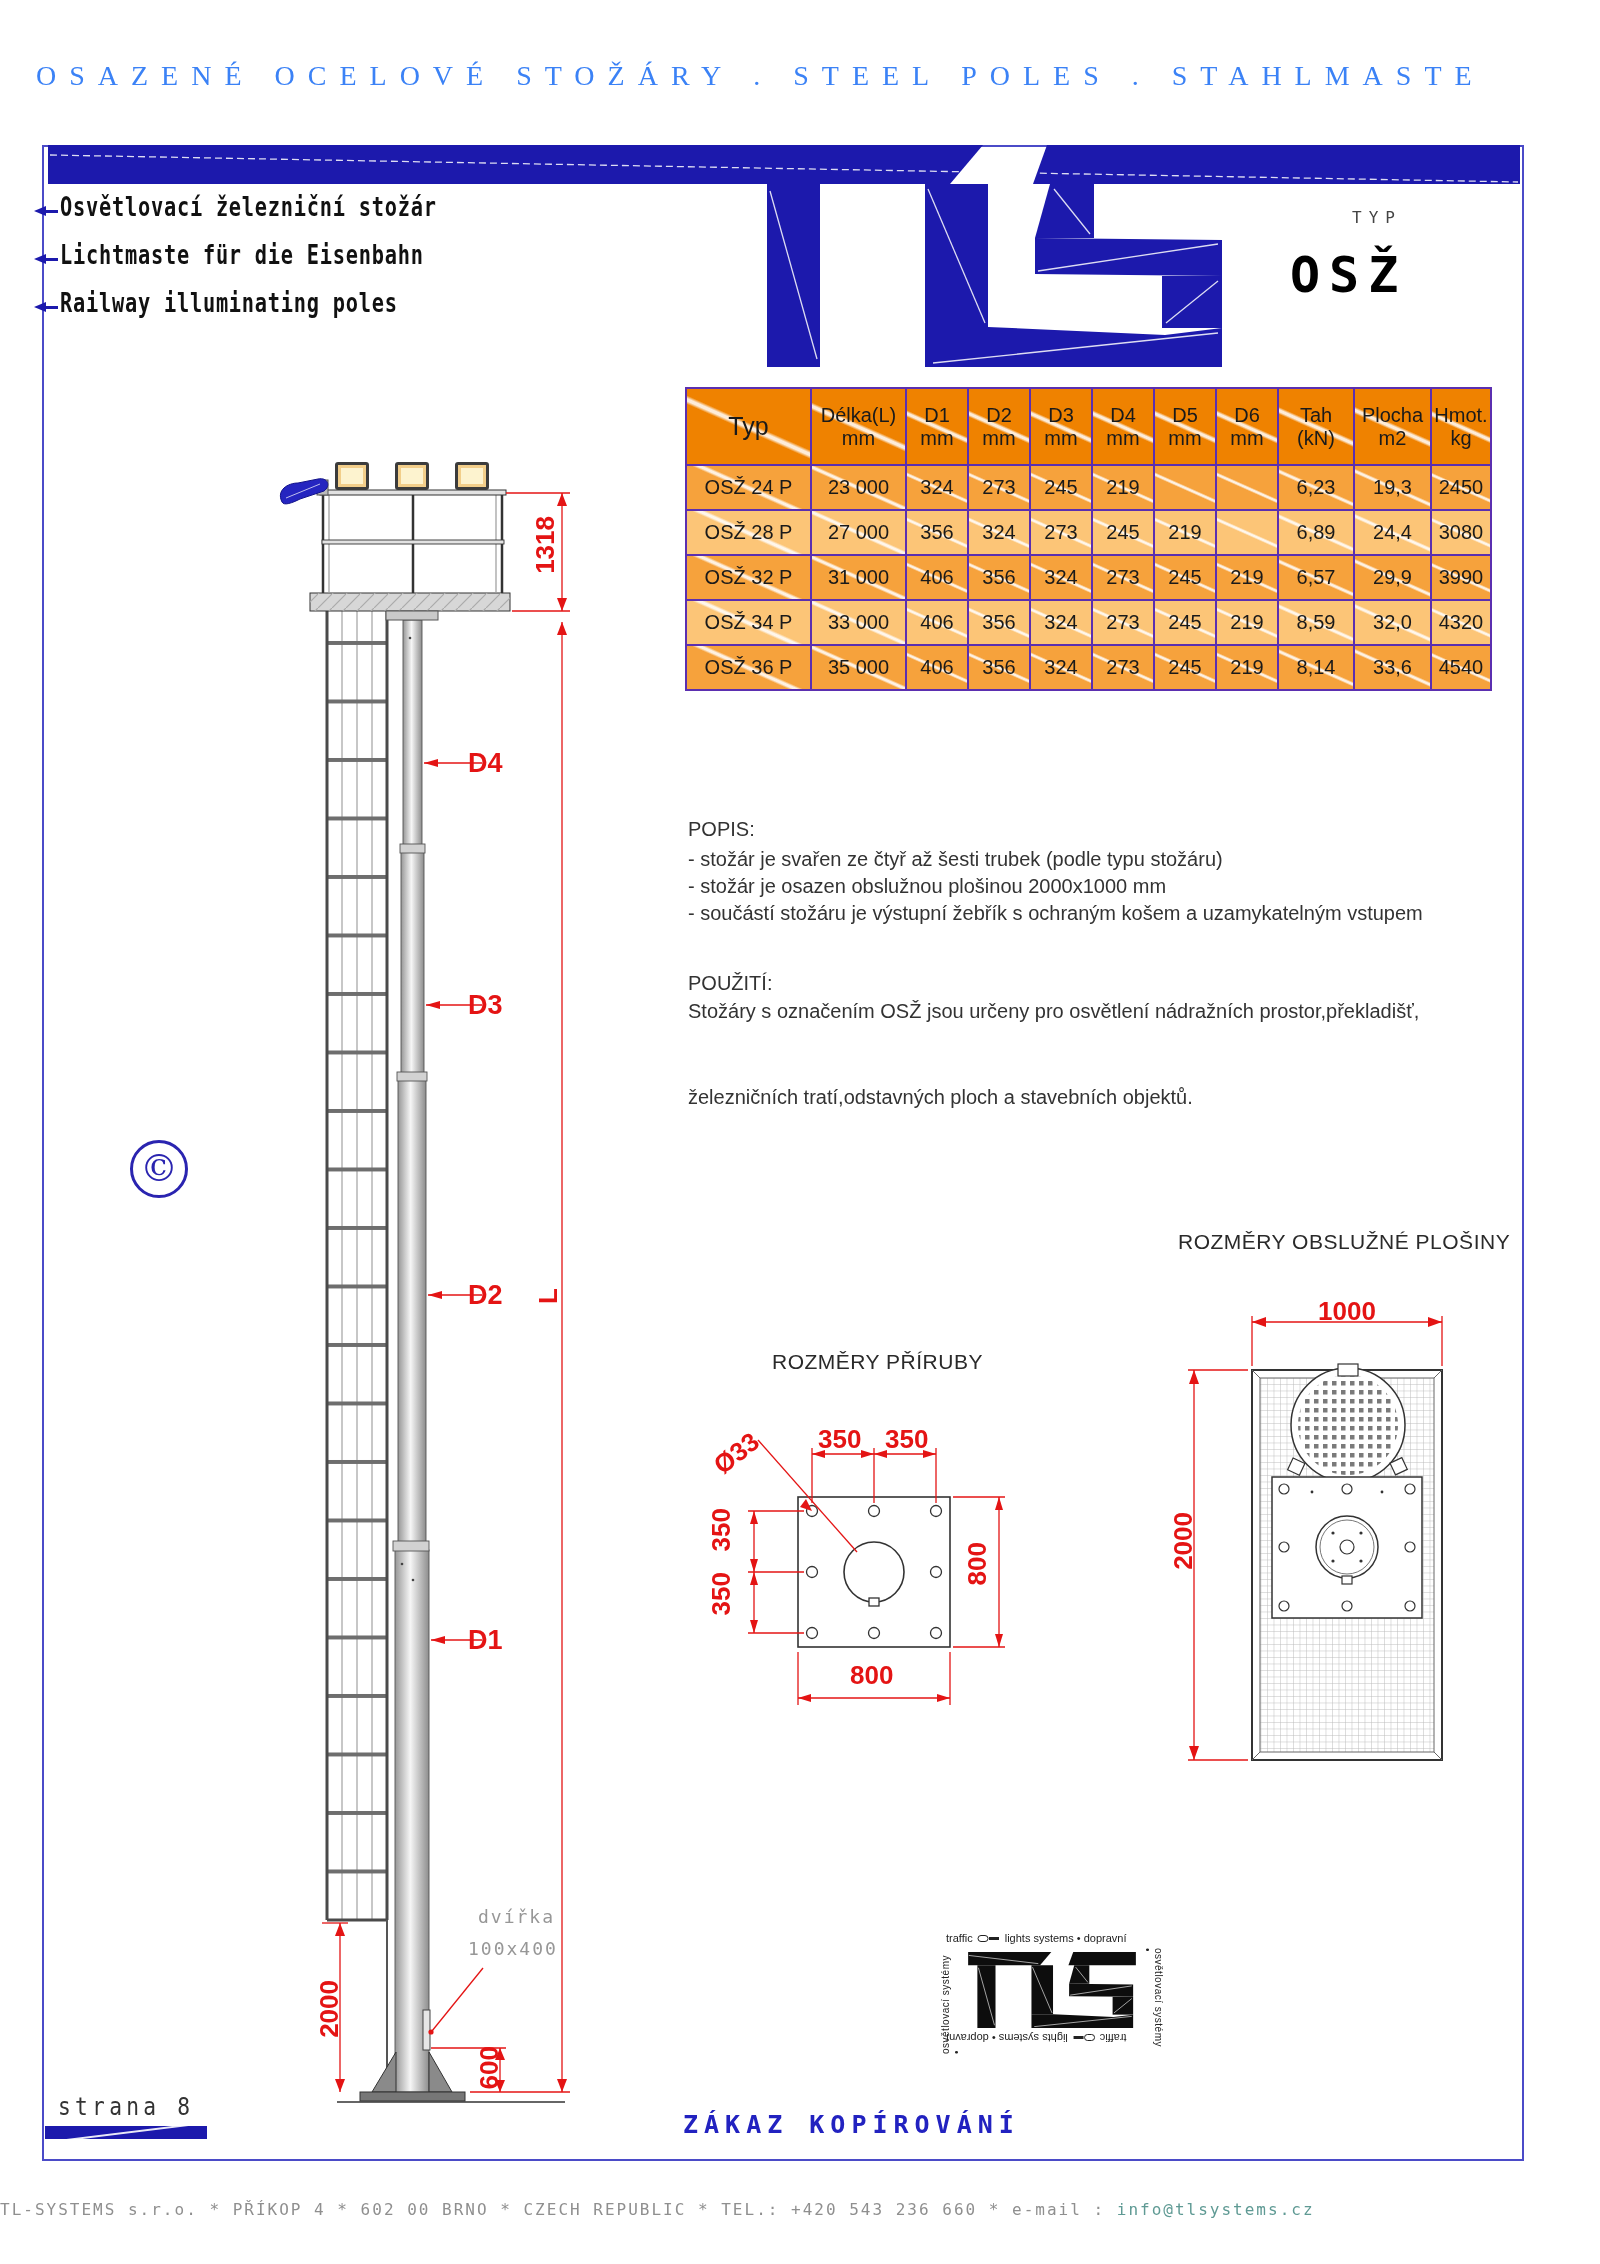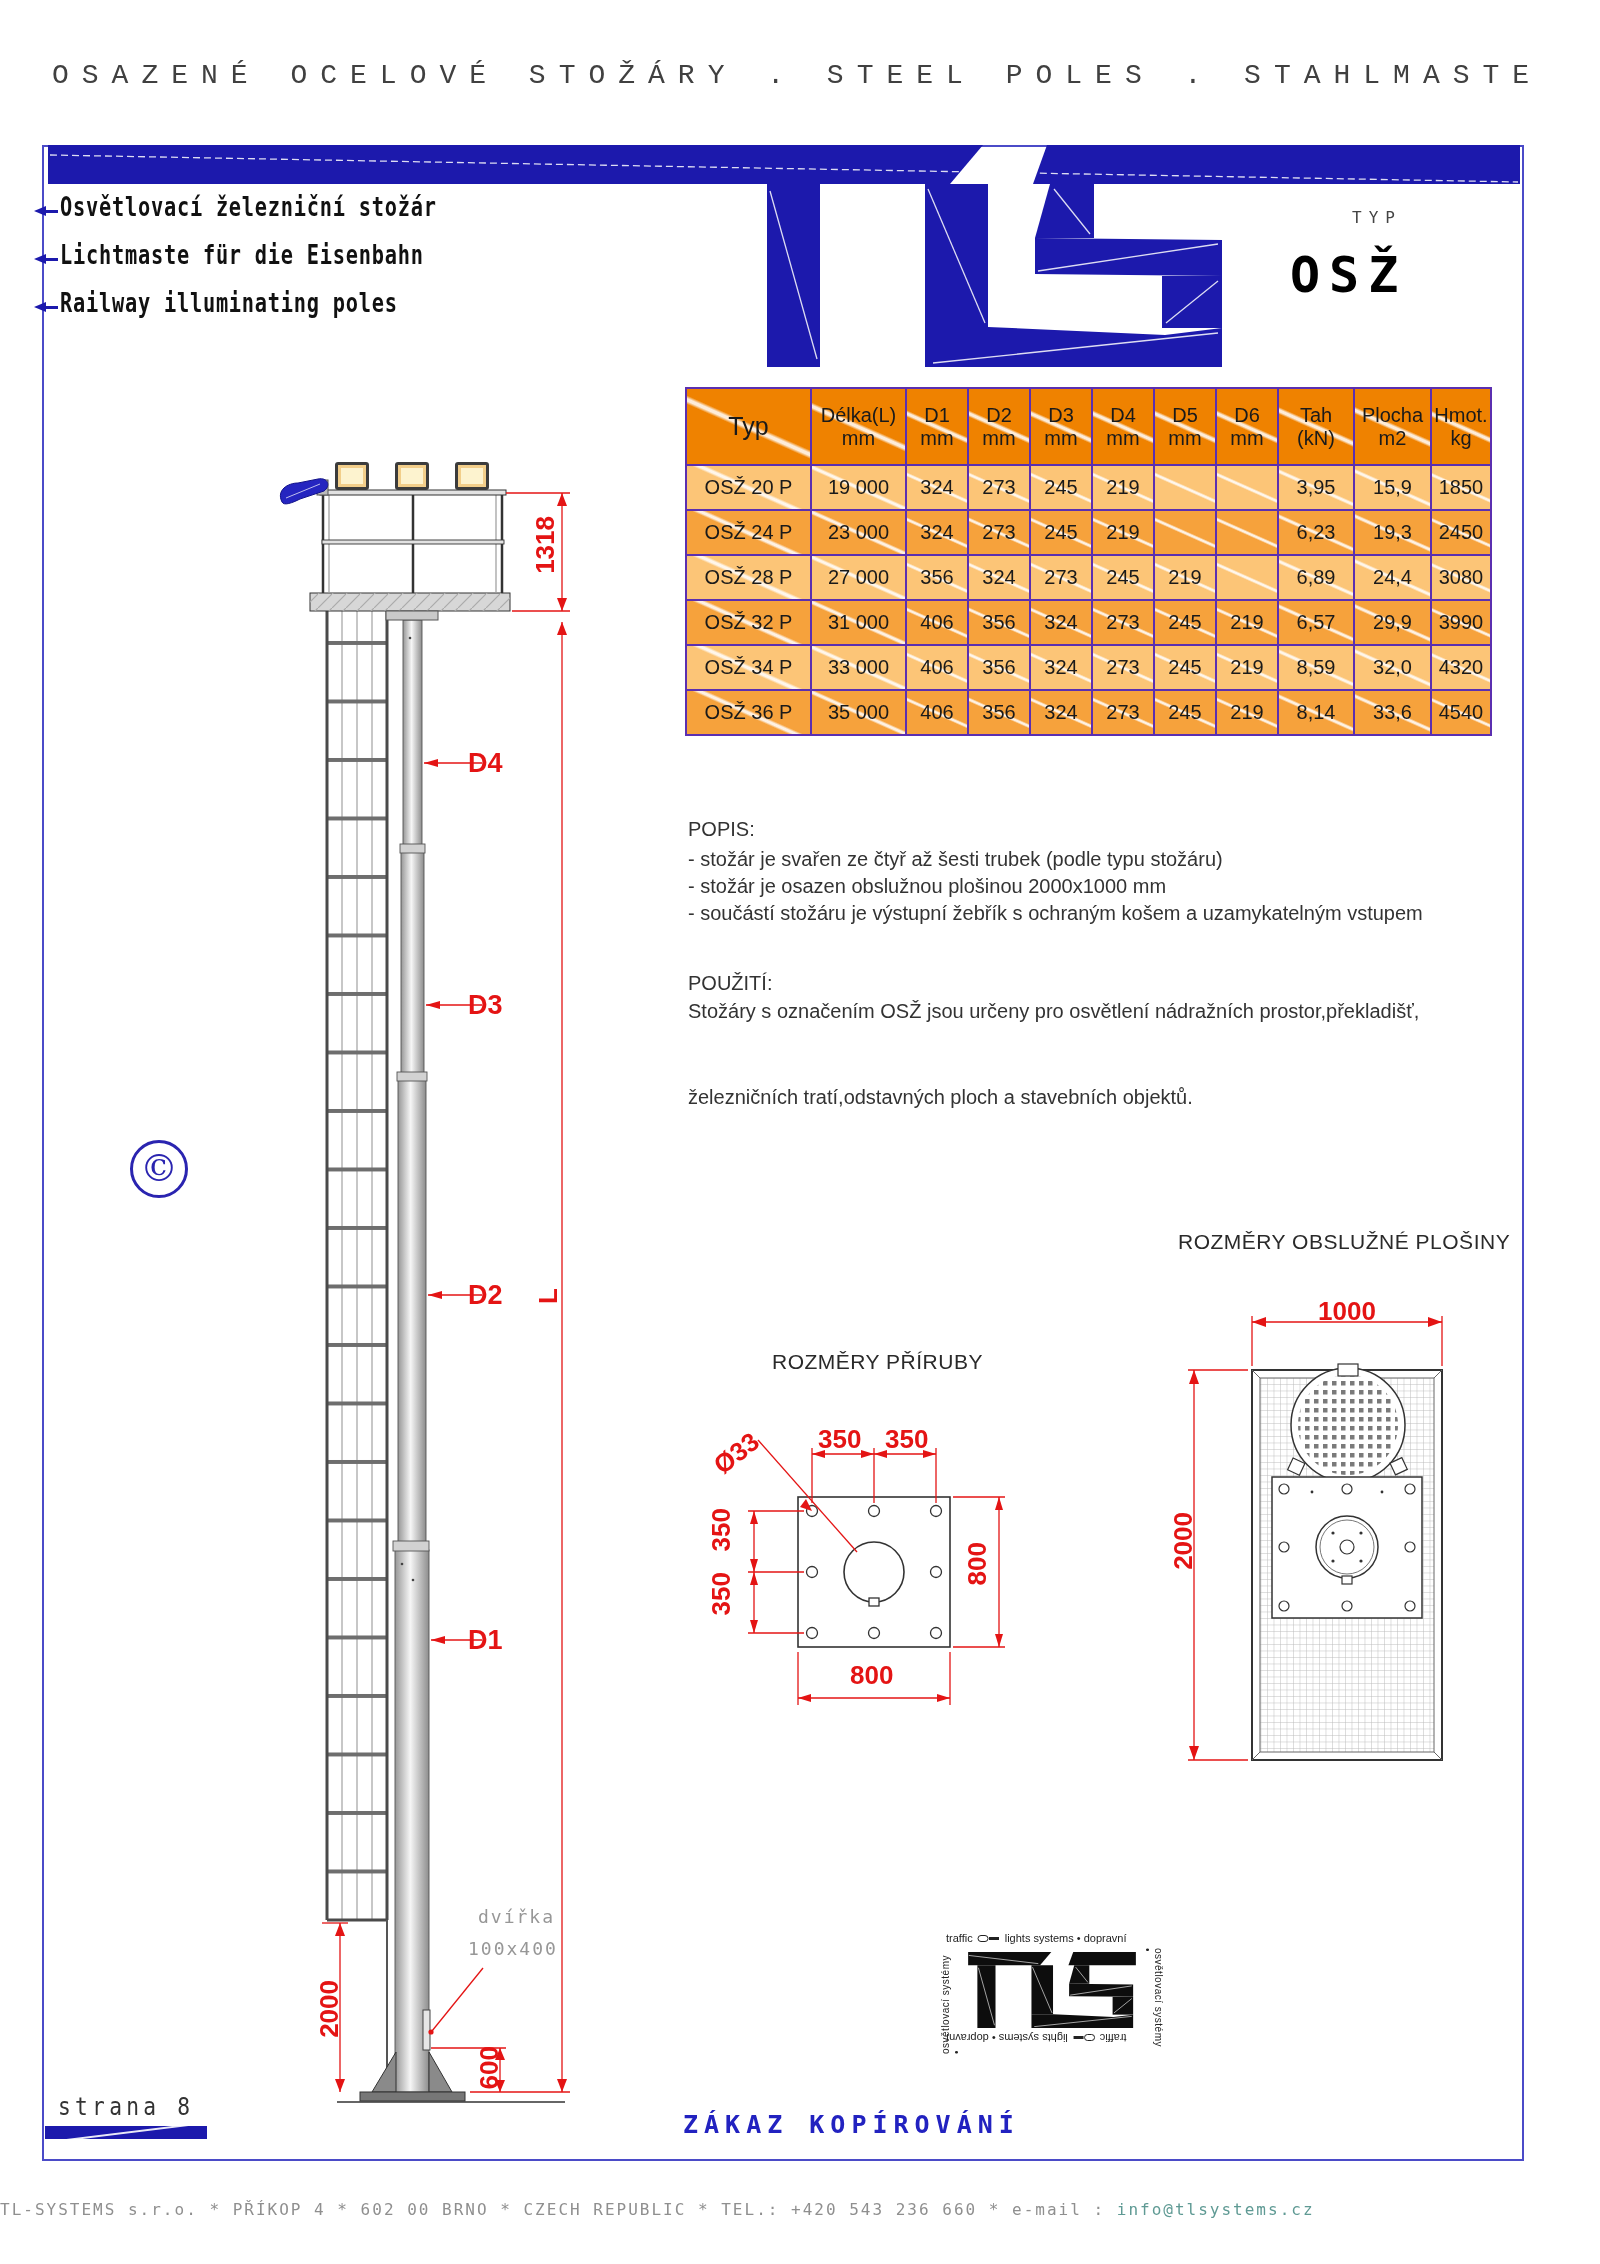--- a/index.html
+++ b/index.html
@@ -6,21 +6,21 @@
   .page{position:relative;width:1600px;height:2264px;background:#fff;overflow:hidden;
         font-family:"Liberation Sans",sans-serif;color:#222;}
   .abs{position:absolute;}
   .mono{font-family:"DejaVu Sans Mono",monospace;}
   .vtext{writing-mode:vertical-rl;transform:rotate(180deg);}
   .vtext-r{writing-mode:vertical-rl;}
   .red-dim{color:#e41414;font-weight:bold;font-family:"Liberation Sans",sans-serif;}
 
   
   .top-header{left:36px;top:60px;width:1540px;font-size:28px;letter-spacing:13px;
-              color:#404040;white-space:nowrap;font-family:Liberation Mono, monospace;margin-left:16px;}
+              color:#3b82f6;white-space:nowrap;font-family:Liberation Serif, serif;}
 
   
   .frame{left:42px;top:145px;width:1478px;height:2012px;border:2px solid #4b4bc8;}
 
   
   .logo-big{left:48px;top:145px;width:1472px;height:235px;}
 
   
   .lang-title{left:60px;font-size:26px;font-weight:bold;letter-spacing:1px;color:#111;
               transform:scaleX(0.78);transform-origin:left top;white-space:nowrap;}
@@ -179,33 +179,20 @@
               <div>Plocha</div>
               <div>m2</div>
             </th>
             <th>
               <div>Hmot.</div>
               <div>kg</div>
             </th>
           </tr>
         </thead>
       <tbody>
-          <tr class="row-light">
-            <td>OSŽ 20 P</td>
-            <td>19 000</td>
-            <td>324</td>
-            <td>273</td>
-            <td>245</td>
-            <td>219</td>
-            <td></td>
-            <td></td>
-            <td>3,95</td>
-            <td>15,9</td>
-            <td>1850</td>
-          </tr>
           <tr class="row-dark">
             <td>OSŽ 24 P</td>
             <td>23 000</td>
             <td>324</td>
             <td>273</td>
             <td>245</td>
             <td>219</td>
             <td></td>
             <td></td>
             <td>6,23</td>

